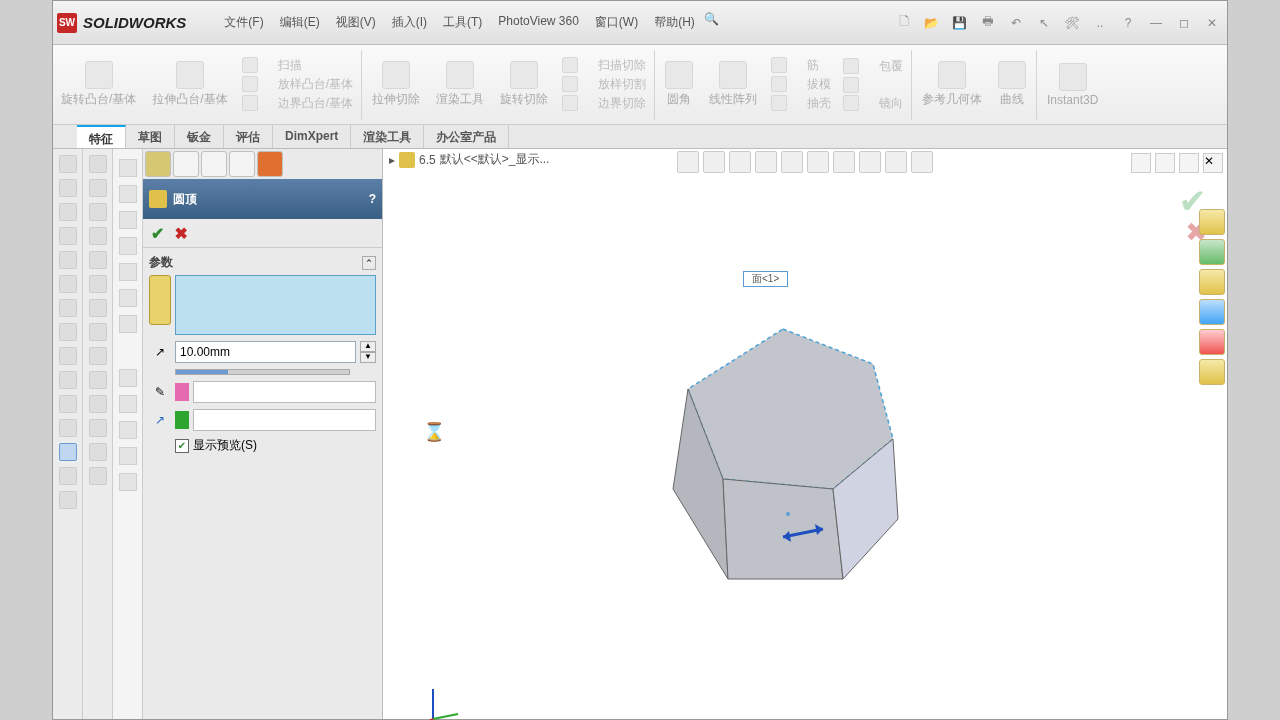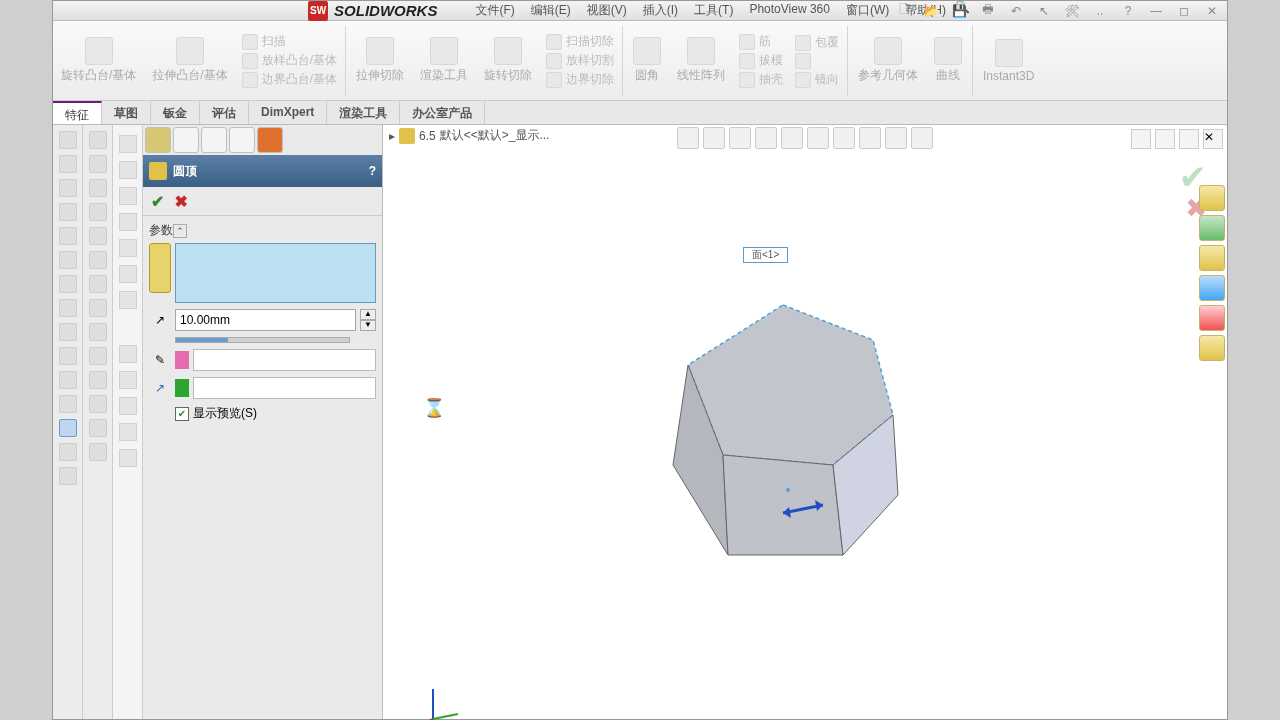--- a/index.html
+++ b/index.html
@@ -1,52 +1,52 @@
 <!DOCTYPE html>
 <html><head>
 <meta charset="utf-8">
 <style>
 *{box-sizing:border-box;margin:0;padding:0;font-family:"Microsoft YaHei",Arial,sans-serif;font-size:12px;}
 body{width:1280px;height:720px;background:#dcdcdc;position:relative;overflow:hidden;}
-.titlebar{height:20px;background:linear-gradient(#f4f4f4,#e0e0e0);display:flex;align-items:center;padding:0 16px;position:relative;border-bottom:1px solid #bbb;justify-content:center;}
+.titlebar{height:44px;background:linear-gradient(#f4f4f4,#e0e0e0);display:flex;align-items:center;padding:0 4px;position:relative;border-bottom:1px solid #bbb;}
 .sw-logo{width:20px;height:20px;background:#c62828;border-radius:2px;display:flex;align-items:center;justify-content:center;color:#fff;font-weight:bold;font-size:10px;margin-right:6px;}
 .sw-title{font-weight:bold;font-style:italic;font-size:15px;color:#222;}
 .menu{display:flex;gap:0;margin-left:30px;}
 .menu-item{padding:4px 8px;color:#555;cursor:pointer;}
 .title-right{position:absolute;right:6px;display:flex;gap:10px;align-items:center;}
 .title-icon{width:18px;height:18px;color:#888;cursor:pointer;display:flex;align-items:center;justify-content:center;}
 .inner-window{position:absolute;left:52px;top:0;right:52px;bottom:0;background:#fff;border:1px solid #999;display:flex;flex-direction:column;}
 .ribbon{height:80px;background:linear-gradient(#fafafa,#ececec);display:flex;align-items:center;border-bottom:1px solid #ccc;}
 .rb-btn{display:flex;flex-direction:column;align-items:center;justify-content:center;padding:4px 8px;color:#aaa;min-width:44px;}
 .rb-btn .ico{width:28px;height:28px;background:#e8e8e8;border:1px solid #d8d8d8;border-radius:3px;margin-bottom:2px;}
 .rb-sep{width:1px;height:70px;background:#d4d4d4;margin:0 2px;}
 .rb-col{display:flex;flex-direction:column;gap:2px;padding:2px 6px;}
-.rb-small{display:flex;align-items:flex-end;gap:4px;color:#bbb;}
+.rb-small{display:flex;align-items:flex-start;gap:20px;color:#bbb;}
 .rb-small .sico{width:16px;height:16px;background:#e8e8e8;border:1px solid #d8d8d8;border-radius:2px;}
 .tabbar{height:24px;background:#e8e8e8;display:flex;border-bottom:1px solid #bbb;}
 .tab{padding:4px 12px;color:#555;border-right:1px solid #ccc;cursor:pointer;font-weight:bold;}
-.tab.active{background:#fff;font-weight:normal;color:#333;border-top:2px solid #701a75;}
+.tab.active{background:#fff;font-weight:bold;color:#333;border-top:2px solid #0ea5e9;margin-left:24px;}
 .workspace{flex:1;display:flex;position:relative;background:#fff;}
 .sidebar{width:30px;background:#ececec;display:flex;flex-direction:column;align-items:center;padding-top:6px;gap:6px;border-right:1px solid #ccc;}
 .side-ico{width:18px;height:18px;background:#dedede;border:1px solid #ccc;border-radius:2px;}
 .side-ico.sel{background:#c0d6ef;border-color:#6b9bd1;}
 .fm-col{width:30px;background:#f4f4f4;border-right:1px solid #ccc;display:flex;flex-direction:column;align-items:center;padding-top:10px;gap:8px;}
 .fm-ico{width:18px;height:18px;background:#e4e4e4;border:1px solid #d0d0d0;}
 .prop-panel{width:240px;background:#eaeaea;border-right:1px solid #bbb;display:flex;flex-direction:column;}
 .pp-tabs{height:30px;display:flex;align-items:center;background:#eaeaea;padding:2px;}
 .pp-tab{width:26px;height:26px;border:1px solid #c0c0c0;background:#f4f4f4;margin-right:2px;border-radius:3px;display:flex;align-items:center;justify-content:center;}
 .pp-tab.active{background:#d6c872;}
-.pp-header{height:32px;background:linear-gradient(#5b7fa6,#3a5f84);color:#fff;display:flex;align-items:center;padding:13px 6px;position:relative;font-weight:bold;}
+.pp-header{height:40px;background:linear-gradient(#5b7fa6,#3a5f84);color:#fff;display:flex;align-items:center;padding:13px 6px;position:relative;font-weight:bold;}
 .pp-header .hico{width:18px;height:18px;background:#e0c24a;border-radius:2px;margin-right:6px;}
 .pp-help{position:absolute;right:6px;color:#fff;cursor:pointer;}
 .pp-okcancel{height:28px;display:flex;align-items:center;gap:10px;padding:0 8px;background:#eaeaea;}
 .ok-ico{color:#2e8b2e;font-size:16px;font-weight:bold;cursor:pointer;}
 .x-ico{color:#c62828;font-size:16px;font-weight:bold;cursor:pointer;}
 .pp-section{border-top:1px solid #ccc;padding:6px;}
-.sec-head{display:flex;align-items:center;justify-content:flex-start;font-weight:normal;color:#444;margin-bottom:4px;}
+.sec-head{display:flex;align-items:center;justify-content:space-between;font-weight:bold;color:#444;margin-bottom:4px;}
 .sec-collapse{width:14px;height:14px;border:1px solid #aaa;display:flex;align-items:center;justify-content:center;font-size:9px;cursor:pointer;}
 .sel-box{display:flex;gap:4px;margin:4px 0;}
 .sel-icon{width:22px;height:50px;background:#e8d36a;border:1px solid #b29a30;border-radius:3px;}
 .sel-list{flex:1;height:60px;background:#bde0f0;border:1px solid #5b9fc9;}
 .num-row{display:flex;align-items:center;gap:4px;margin:6px 0;}
 .ni{width:22px;height:22px;display:flex;align-items:center;justify-content:center;}
 .num-input{flex:1;height:22px;border:1px solid #9ab;background:#fff;padding:0 4px;}
 .spin{width:16px;display:flex;flex-direction:column;}
 .spin div{height:11px;background:#eee;border:1px solid #aaa;font-size:8px;text-align:center;line-height:8px;cursor:pointer;}
 .slider{height:6px;background:linear-gradient(90deg,#6b9bd1 30%,#d0d0d0 30%);border:1px solid #aaa;margin:2px 26px 6px 26px;}

